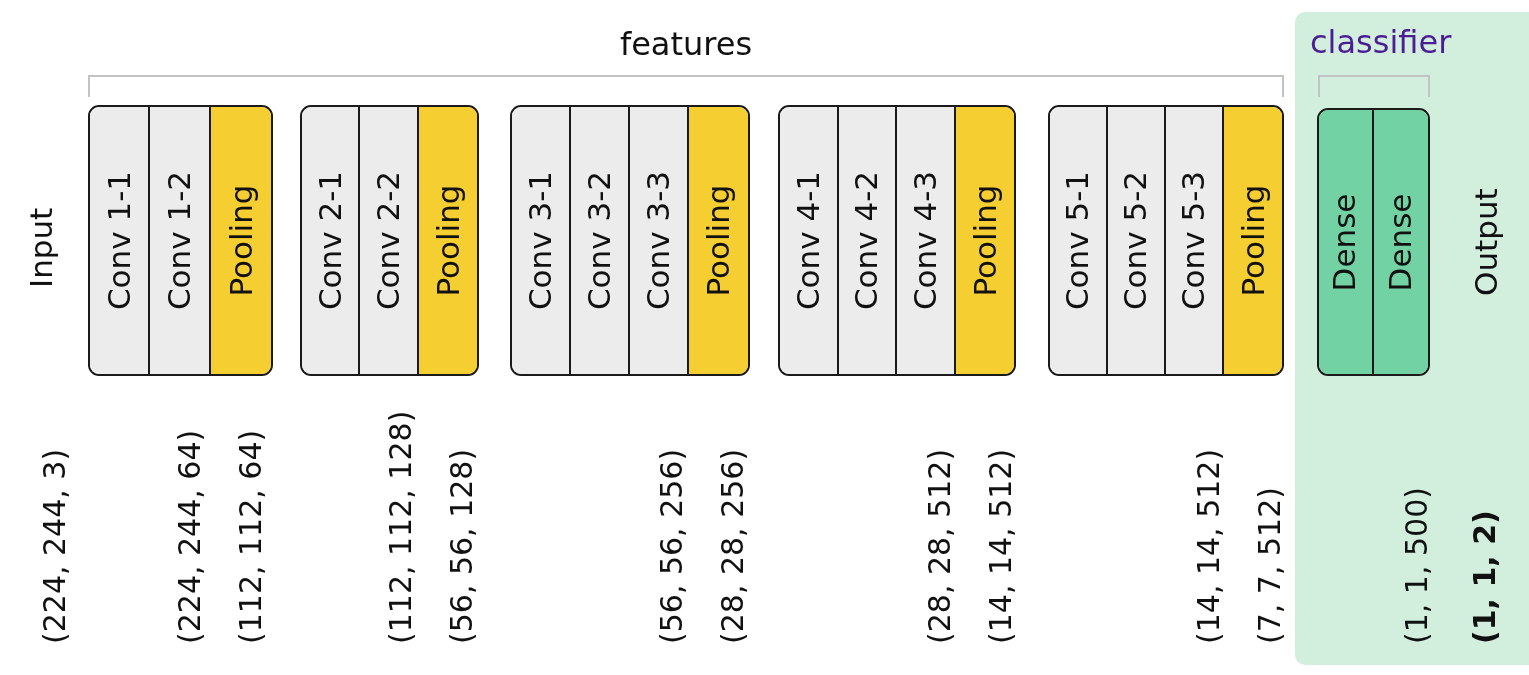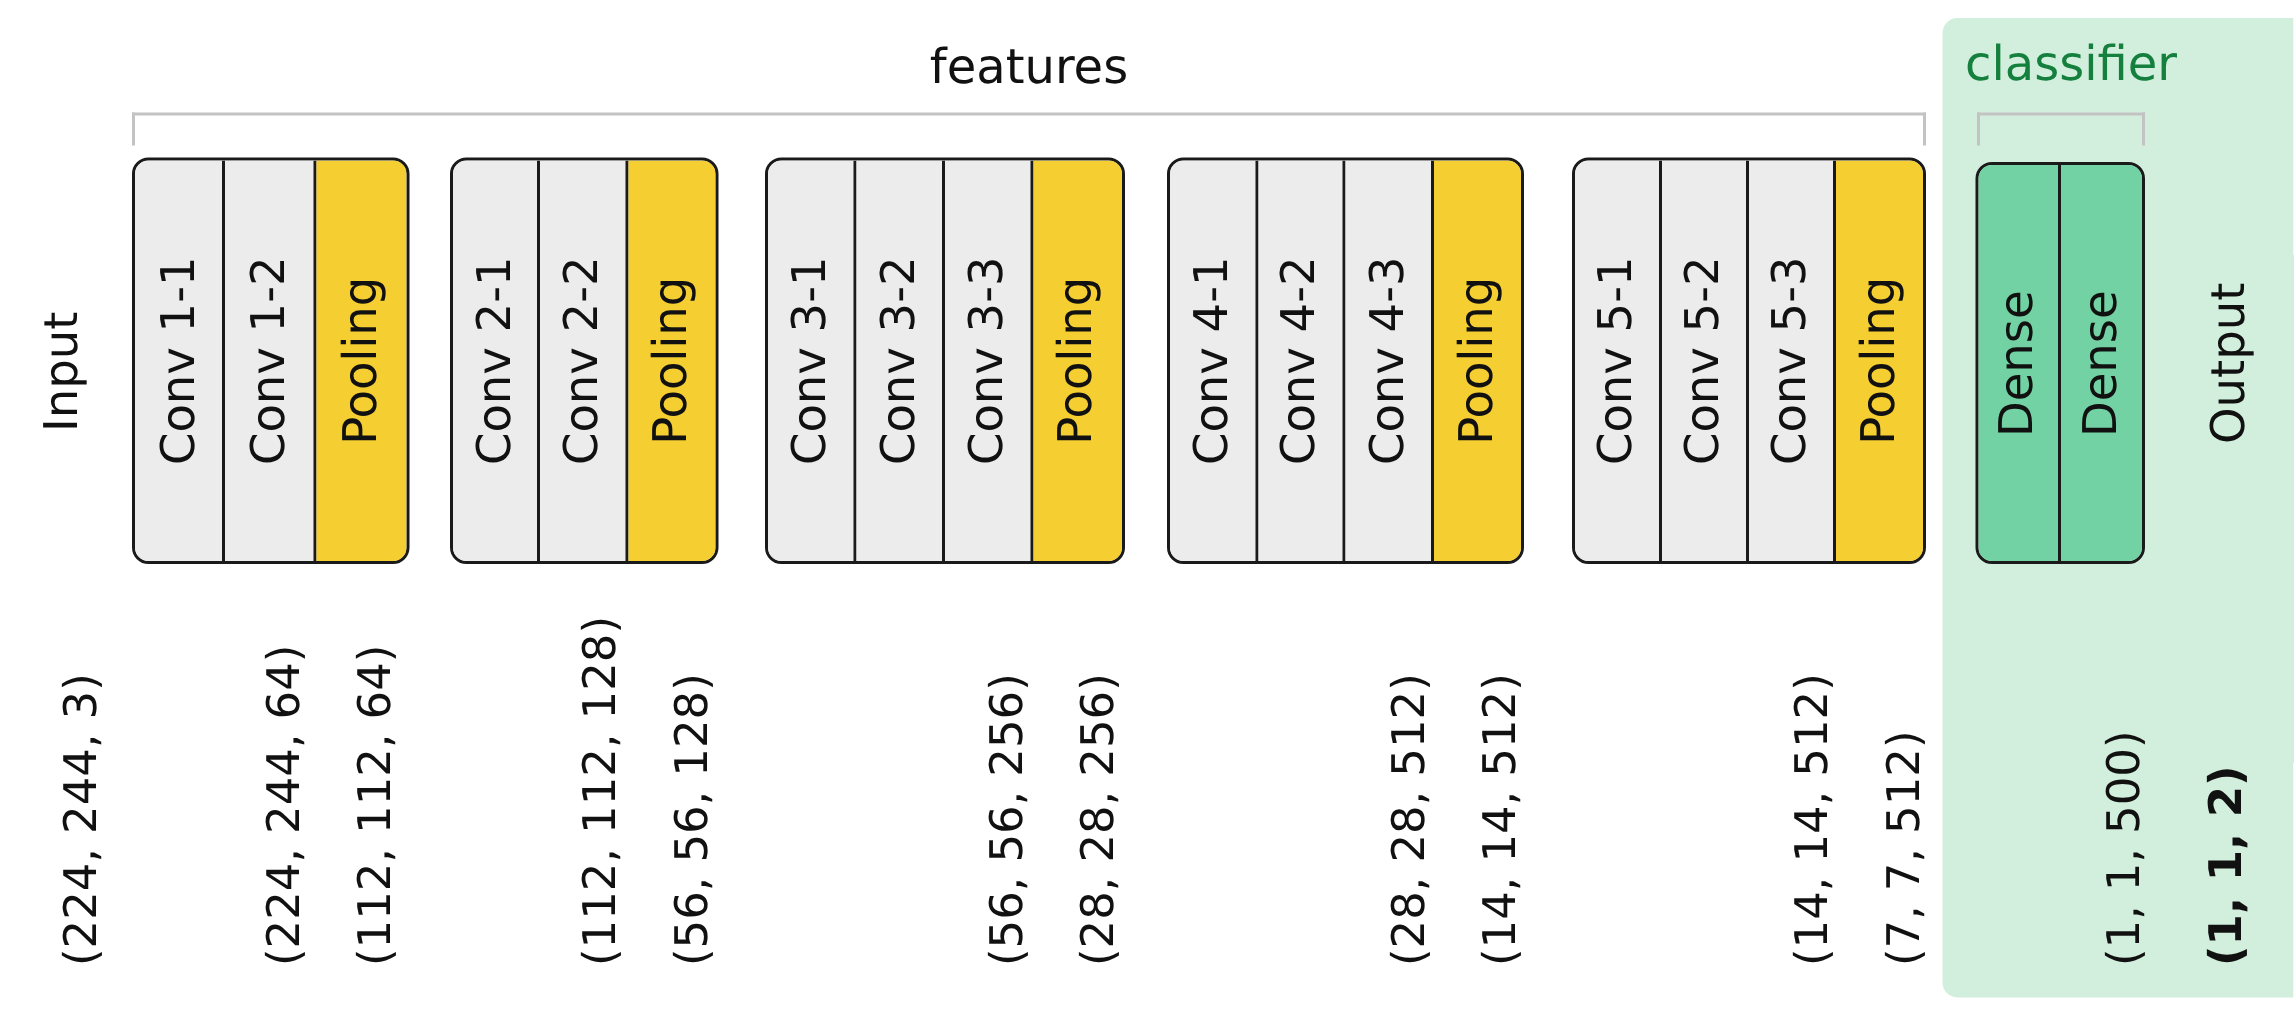--- a/index.html
+++ b/index.html
@@ -11,21 +11,21 @@
   }
 
   
   #classifier-panel{
     position:absolute;left:1295px;top:12px;width:234px;height:653px;
     background:#d2efde;
     border-radius:10px 0 0 10px;
   }
   #classifier-title{
     position:absolute;left:1310px;top:26px;
-    font-size:32px;color:#15803d;line-height:1;white-space:nowrap;
+    font-size:32px;color:#4c1d95;line-height:1;white-space:nowrap;
   }
 
   
   #features-title{
     position:absolute;left:0;top:28px;width:1372px;
     text-align:center;font-size:32px;color:#111;line-height:1;
   }
 
   
   .bracket{

